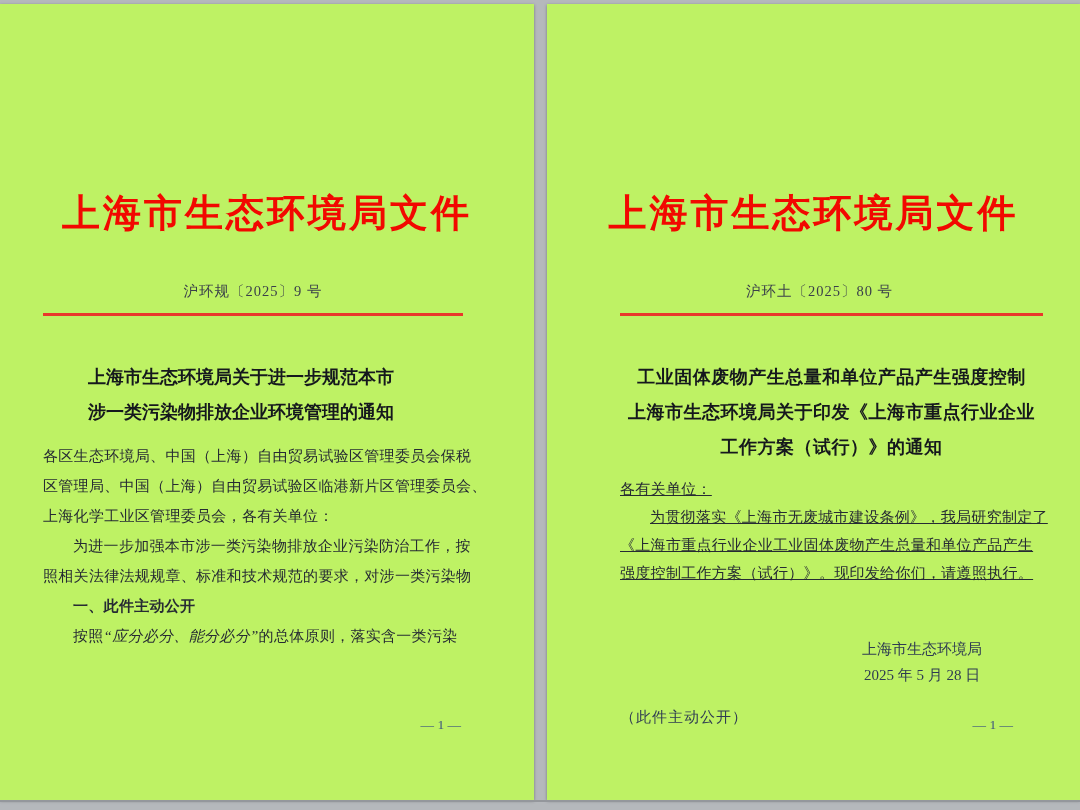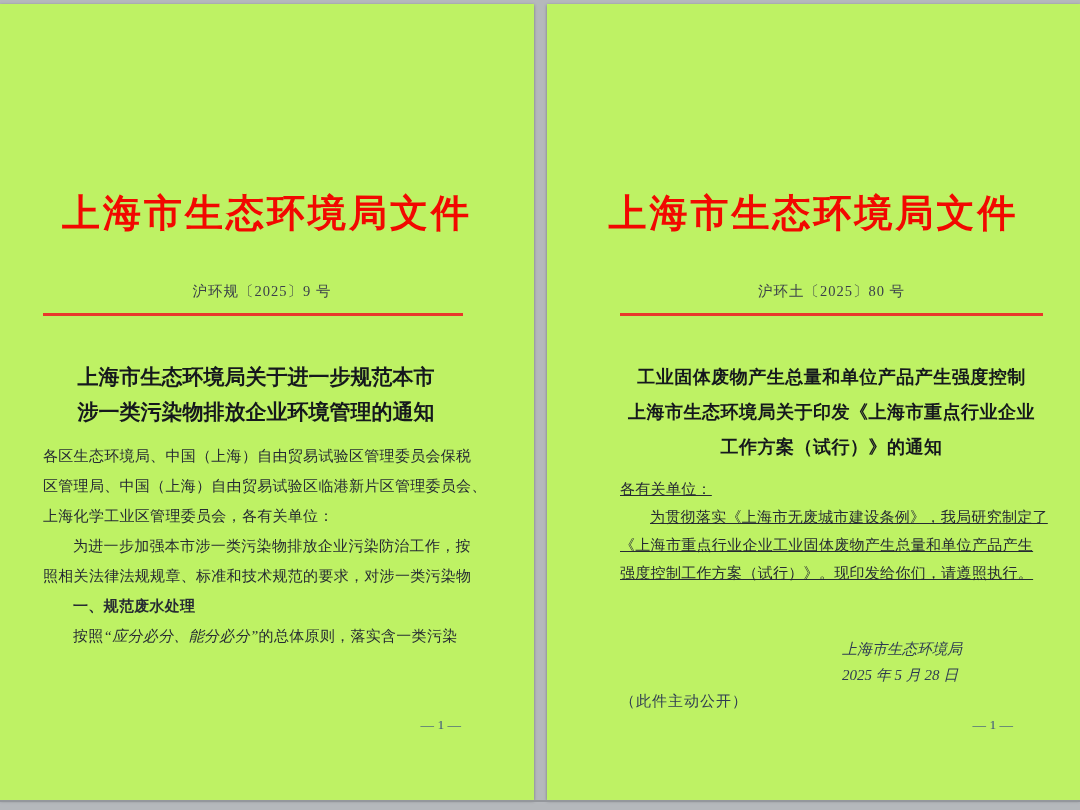--- a/index.html
+++ b/index.html
@@ -20,50 +20,49 @@
   }
   .agency {
     position:absolute; top:184px; left:0; width:100%;
     text-align:center; font-size:38px; font-weight:bold;
     color:#f20800; letter-spacing:3px; white-space:nowrap;
   }
   .doc-number {
     position:absolute; top:278px; text-align:center;
     font-size:14.5px; color:#3a3f4a; letter-spacing:1px; white-space:nowrap;
   }
-  .page-left  .doc-number { left:52px; width:420px; }
-  .page-right .doc-number { left:73px; width:423px; }
+  .page-left  .doc-number { left:43px; width:420px; }
+  .page-right .doc-number { left:61px; width:423px; }
   .red-line {
     position:absolute; top:309px; height:3px; background:#e9382b;
   }
   .page-left  .red-line { left:43px; width:420px; }
   .page-right .red-line { left:73px; width:423px; }
   .doc-title {
     position:absolute; top:356px; text-align:center;
     font-weight:bold; color:#15181d; line-height:35px; white-space:nowrap;
   }
-  .page-left  .doc-title { left:26px; width:460px; font-size:21px; }
+  .page-left  .doc-title { left:11px; width:460px; font-size:18px; }
   .page-right .doc-title { left:53px; width:463px; font-size:18px; letter-spacing:0.5px; }
   .body-block {
     position:absolute; color:#262b33; font-size:15px; letter-spacing:0.3px;
   }
   .page-left  .body-block { left:43px; top:437px; width:424px; line-height:30px; }
   .page-right .body-block { left:73px; top:471px; width:426px; line-height:28px;text-decoration:underline; }
   .body-line { white-space:nowrap; }
   .indent { text-indent:2em; }
   .bold { font-weight:bold; }
   .em-quote { font-style:italic; }
   .signer-block {
     position:absolute; left:295px; top:632px; width:160px;
-    text-align:left; font-size:15px; color:#2e3b52; line-height:26px;
+    text-align:center; font-size:15px; color:#2e3b52; line-height:26px;
     white-space:nowrap;
-    font-style:italic;
   }
   .disclosure {
-    position:absolute; left:73px; top:688px; font-size:15px;
+    position:absolute; left:73px; top:704px; font-size:15px;
     color:#2e3b52; letter-spacing:1px; white-space:nowrap;
   }
   .pagenum {
     position:absolute; top:713px; text-align:right;
     font-size:13.5px; color:#3d5580; white-space:nowrap;
   }
   .page-left  .pagenum { left:43px; width:418px; }
   .page-right .pagenum { left:73px; width:393px; }
 </style>
 </head>
@@ -78,21 +77,21 @@
     <div class="doc-title">
       <div>上海市生态环境局关于进一步规范本市</div>
       <div>涉一类污染物排放企业环境管理的通知</div>
     </div>
     <div class="body-block">
       <div class="body-line">各区生态环境局、中国（上海）自由贸易试验区管理委员会保税</div>
       <div class="body-line">区管理局、中国（上海）自由贸易试验区临港新片区管理委员会、</div>
       <div class="body-line">上海化学工业区管理委员会，各有关单位：</div>
       <div class="body-line indent">为进一步加强本市涉一类污染物排放企业污染防治工作，按</div>
       <div class="body-line">照相关法律法规规章、标准和技术规范的要求，对涉一类污染物</div>
-      <div class="body-line indent bold">一、规范废水处理</div>
+      <div class="body-line indent bold">一、此件主动公开</div>
       <div class="body-line indent"><span>按照</span><span class="em-quote">“应分必分、能分必分”</span><span>的总体原则，落实含一类污染</span></div>
     </div>
     <div class="pagenum">— 1 —</div>
   </div>
 
   <div class="page page-right">
     <div class="agency">上海市生态环境局文件</div>
     <div class="doc-number">沪环土〔2025〕80 号</div>
     <div class="red-line"></div>
     <div class="doc-title">

